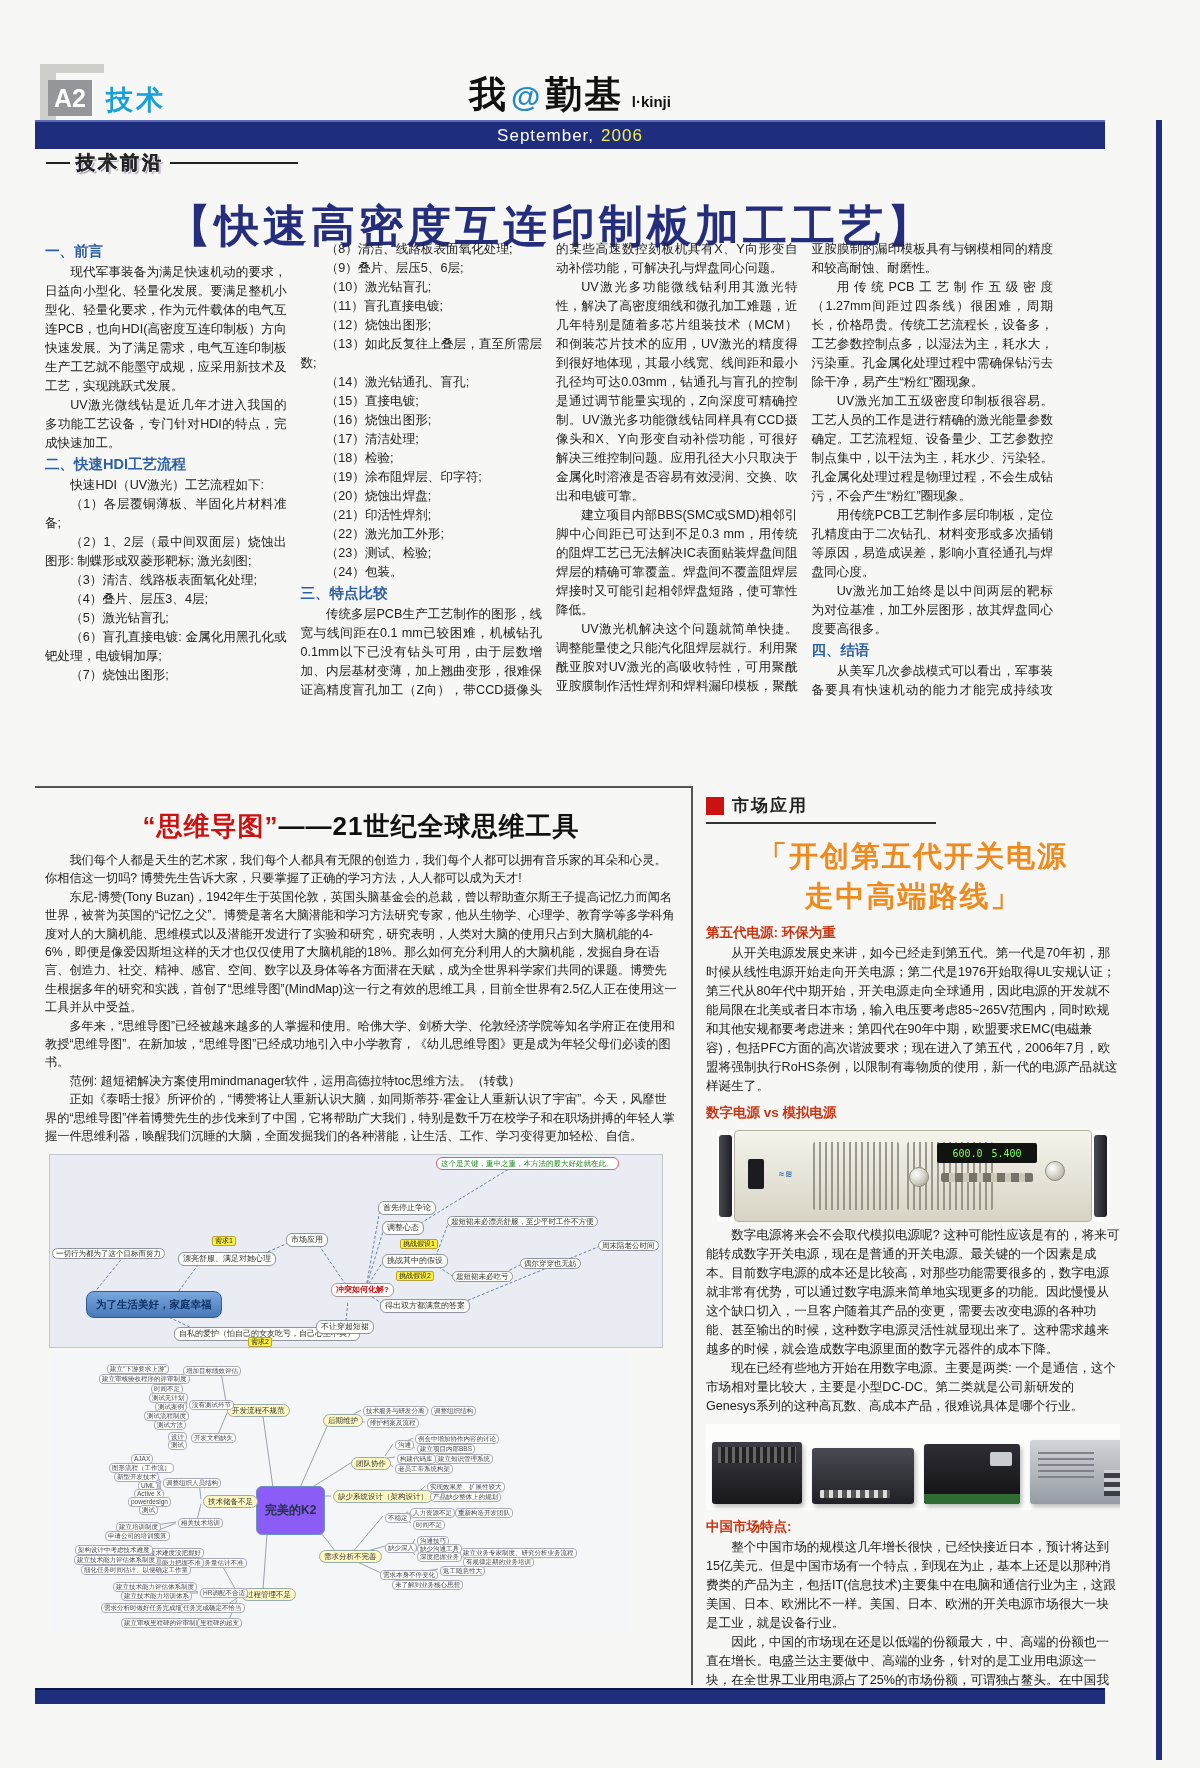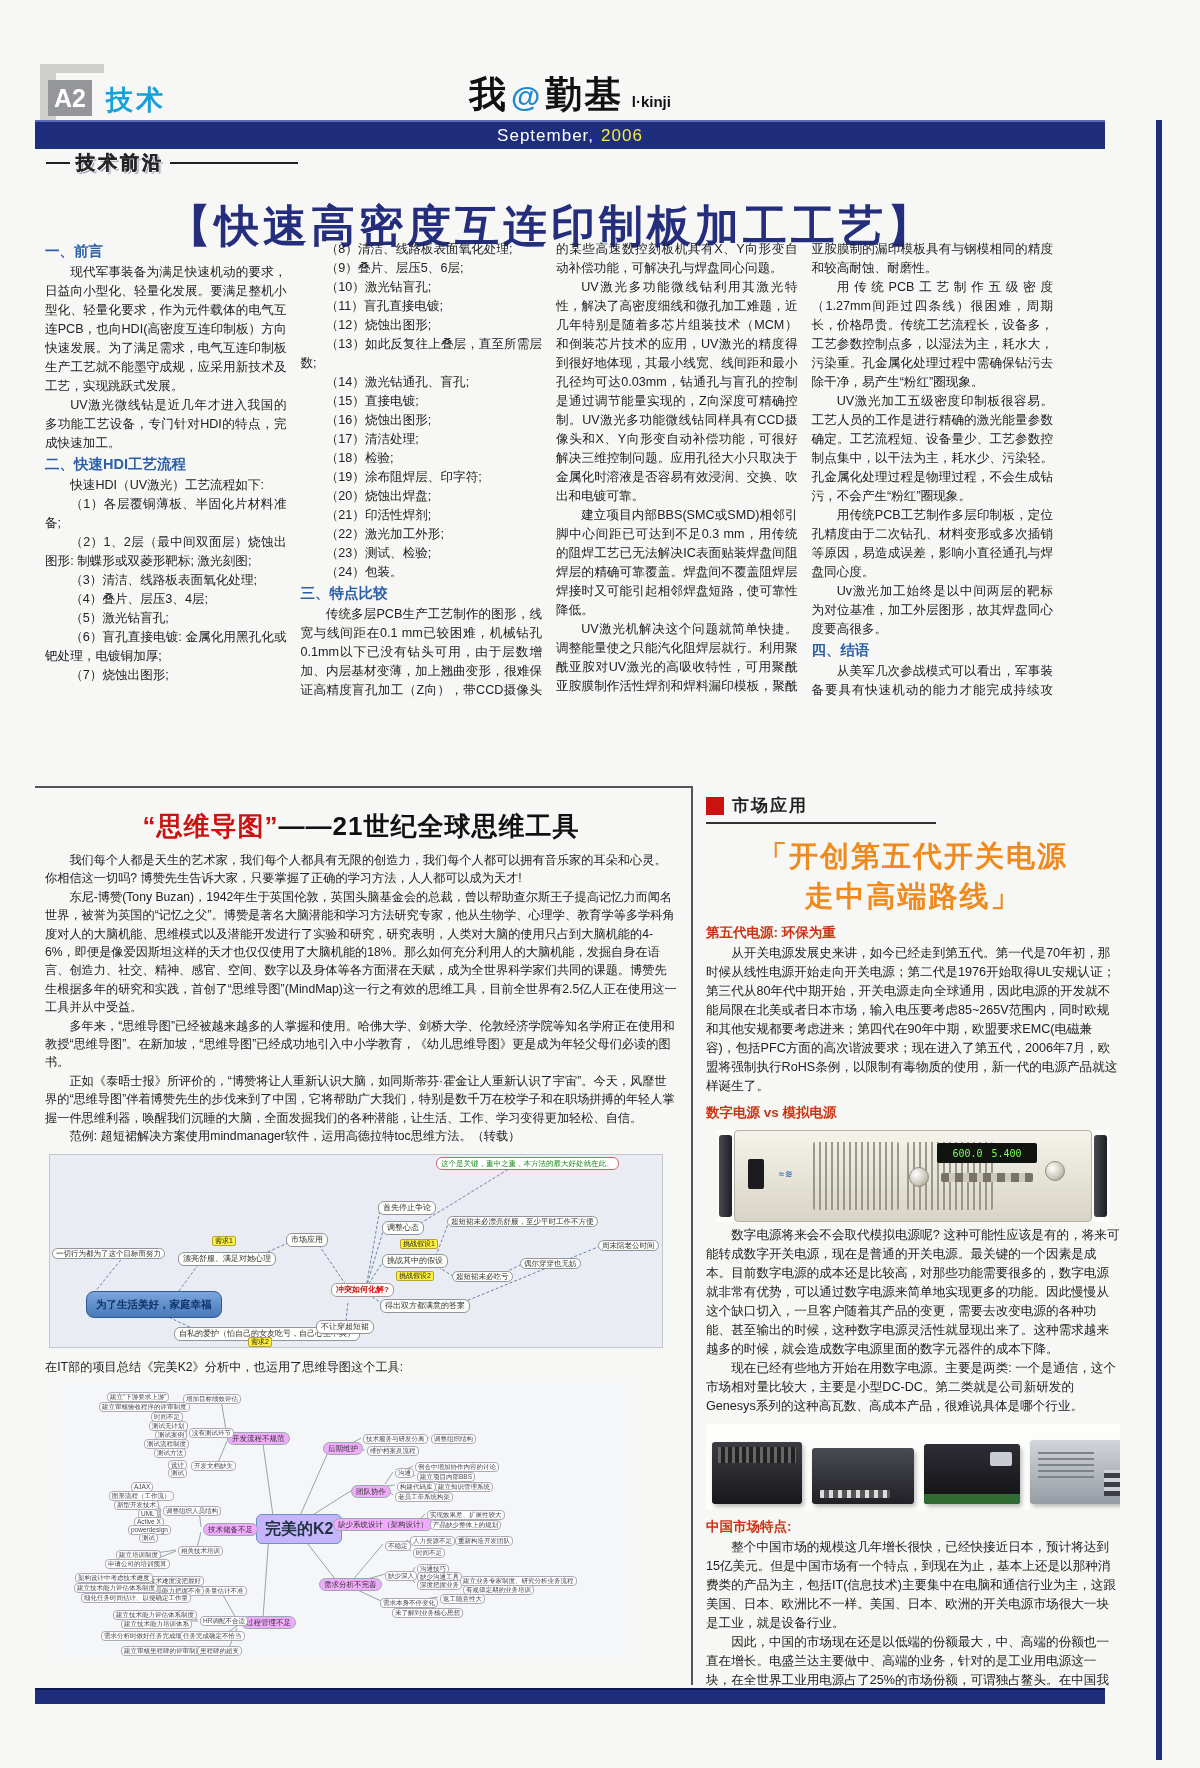--- a/index.html
+++ b/index.html
@@ -54,22 +54,22 @@
   .mm-caption{margin:10px 0 0;font-size:12.5px;}
   svg.mm-lines{position:absolute;left:0;top:0;}
   .mmn{position:absolute;white-space:nowrap;font-size:8px;line-height:1.25;background:#fffffc;
        border:1px solid #8f949e;border-radius:6px;padding:1px 4px;color:#333;}
   .mmn.sm{font-size:7.5px;padding:0 3px;}
   .mmn.tag{background:#fdf13a;border-color:#b9a23a;font-size:7px;padding:0 2px;border-radius:2px;color:#222;}
   .mmn.c1{background:linear-gradient(#7aa7dc,#4878b8);border:1px solid #2d5a96;color:#0e3368;
           font-weight:bold;font-size:10.5px;padding:6px 9px;border-radius:8px;}
   .mmn.red{color:#cc1111;font-weight:bold;border-color:#aa9999;}
   .mmn.note{color:#1f8a22;border:1px solid #cc6666;font-size:7.5px;background:#fff;}
-  .mmn.c2{background:#c4b5fd;border:1px solid #6a93bd;font-weight:bold;font-size:16px;padding:4px 8px;color:#223344;border-radius:6px;}
-  .mmn.b2{font-size:7.5px;border-radius:9px;background:#f0abfc;border-color:#9aa;}
+  .mmn.c2{background:#8b5cf6;border:1px solid #6a93bd;font-weight:bold;font-size:12px;padding:16px 8px;color:#223344;border-radius:6px;}
+  .mmn.b2{font-size:7.5px;border-radius:9px;background:#fef9c3;border-color:#9aa;}
   .mmn.s2{font-size:6.5px;padding:0 2px;border-radius:4px;border-color:#aab;color:#445;}
   
   .right-sec{position:absolute;left:706px;top:794px;width:414px;height:892px;overflow:hidden;}
   .mk-badge-row{display:flex;align-items:center;gap:8px;border-bottom:2px solid #333;width:230px;padding-bottom:5px;}
   .mk-square{width:18px;height:18px;background:#cc1111;}
   .mk-badge-label{font-size:17px;font-weight:900;letter-spacing:2px;}
   .mk-title{text-align:center;color:#ee8a1e;font-size:29px;font-weight:900;line-height:40px;margin:12px 0 4px;letter-spacing:2px;}
   .mk-sub{color:#cc3311;font-weight:bold;font-size:13.5px;margin:8px 0 2px;}
   .right-sec .art-p{font-size:12.6px;line-height:19px;}
   
@@ -179,22 +179,22 @@
 <div class="v-divider"></div>
 
 <section class="left-sec">
   <h2 class="it-title">
     <span class="red">“思维导图”</span><span>——21世纪全球思维工具</span>
   </h2>
   <div id="it-paras">
       <p class="art-p">我们每个人都是天生的艺术家，我们每个人都具有无限的创造力，我们每个人都可以拥有音乐家的耳朵和心灵。你相信这一切吗? 博赞先生告诉大家，只要掌握了正确的学习方法，人人都可以成为天才!</p>
       <p class="art-p">东尼-博赞(Tony Buzan)，1942年生于英国伦敦，英国头脑基金会的总裁，曾以帮助查尔斯王子提高记忆力而闻名世界，被誉为英国的“记忆之父”。博赞是著名大脑潜能和学习方法研究专家，他从生物学、心理学、教育学等多学科角度对人的大脑机能、思维模式以及潜能开发进行了实验和研究，研究表明，人类对大脑的使用只占到大脑机能的4-6%，即便是像爱因斯坦这样的天才也仅仅使用了大脑机能的18%。那么如何充分利用人的大脑机能，发掘自身在语言、创造力、社交、精神、感官、空间、数字以及身体等各方面潜在天赋，成为全世界科学家们共同的课题。博赞先生根据多年的研究和实践，首创了“思维导图”(MindMap)这一行之有效的思维工具，目前全世界有2.5亿人正在使用这一工具并从中受益。</p>
       <p class="art-p">多年来，“思维导图”已经被越来越多的人掌握和使用。哈佛大学、剑桥大学、伦敦经济学院等知名学府正在使用和教授“思维导图”。在新加坡，“思维导图”已经成功地引入中小学教育，《幼儿思维导图》更是成为年轻父母们必读的图书。</p>
+      <p class="art-p">范例: 超短裙解决方案使用mindmanager软件，运用高德拉特toc思维方法。（转载）</p>
       <p class="art-p">正如《泰晤士报》所评价的，“博赞将让人重新认识大脑，如同斯蒂芬·霍金让人重新认识了宇宙”。今天，风靡世界的“思维导图”伴着博赞先生的步伐来到了中国，它将帮助广大我们，特别是数千万在校学子和在职场拼搏的年轻人掌握一件思维利器，唤醒我们沉睡的大脑，全面发掘我们的各种潜能，让生活、工作、学习变得更加轻松、自信。</p>
-      <p class="art-p">范例: 超短裙解决方案使用mindmanager软件，运用高德拉特toc思维方法。（转载）</p>
     </div>
   <div class="mindmap mm1" id="mm1">
       <svg class="mm-lines" width="612" height="192">
         <line x1="74" y1="101" x2="44" y2="138" stroke="#6d82ad" stroke-width="1" stroke-dasharray="3 2"></line>
         <line x1="120" y1="148" x2="148" y2="110" stroke="#6d82ad" stroke-width="1" stroke-dasharray="3 2"></line>
         <line x1="204" y1="103" x2="238" y2="88" stroke="#6d82ad" stroke-width="1" stroke-dasharray="3 2"></line>
         <line x1="266" y1="86" x2="296" y2="130" stroke="#6d82ad" stroke-width="1" stroke-dasharray="3 2"></line>
         <line x1="110" y1="158" x2="148" y2="176" stroke="#6d82ad" stroke-width="1" stroke-dasharray="3 2"></line>
         <line x1="256" y1="178" x2="268" y2="171" stroke="#6d82ad" stroke-width="1" stroke-dasharray="3 2"></line>
         <line x1="296" y1="166" x2="298" y2="146" stroke="#6d82ad" stroke-width="1" stroke-dasharray="3 2"></line>
@@ -222,21 +222,20 @@
       <div class="mmn tag" style="left: 346px; top: 116px;">挑战假设2</div>
       <div class="mmn sm" style="left: 397px; top: 61px;">超短裙未必漂亮舒服，至少平时工作不方便</div>
       <div class="mmn sm" style="left: 402px; top: 116px;">超短裙未必吃亏</div>
       <div class="mmn sm" style="left: 470px; top: 103px;">偶尔穿穿也无妨</div>
       <div class="mmn " style="left: 330px; top: 144px;">得出双方都满意的答案</div>
       <div class="mmn " style="left: 124px; top: 172px;">自私的爱护（怕自己的女友吃亏，自己心里不爽）</div>
       <div class="mmn " style="left: 266px; top: 165px;">不让穿超短裙</div>
       <div class="mmn tag" style="left: 198px; top: 182px;">需求2</div>
       <div class="mmn sm" style="left: 548px; top: 85px;">周末陪老公时间</div>
     </div>
-  <p class="mm-caption art-p" style="text-indent:0;">在IT部的项目总结《完美K2》分析中，也运用了思维导图这个工具:</p>
   <div class="mindmap mm2" id="mm2">
       <svg class="mm-lines" width="580" height="280">
         <line x1="222" y1="136" x2="212" y2="64" stroke="#9aa2ac" stroke-width="1"></line>
         <line x1="248" y1="138" x2="278" y2="70" stroke="#9aa2ac" stroke-width="1"></line>
         <line x1="252" y1="141" x2="306" y2="107" stroke="#9aa2ac" stroke-width="1"></line>
         <line x1="256" y1="144" x2="280" y2="144" stroke="#9aa2ac" stroke-width="1"></line>
         <line x1="204" y1="144" x2="200" y2="148" stroke="#9aa2ac" stroke-width="1"></line>
         <line x1="246" y1="150" x2="288" y2="204" stroke="#9aa2ac" stroke-width="1"></line>
         <line x1="218" y1="154" x2="212" y2="238" stroke="#9aa2ac" stroke-width="1"></line>
         <line x1="176" y1="56" x2="170" y2="20" stroke="#9aa2ac" stroke-width="1"></line>

